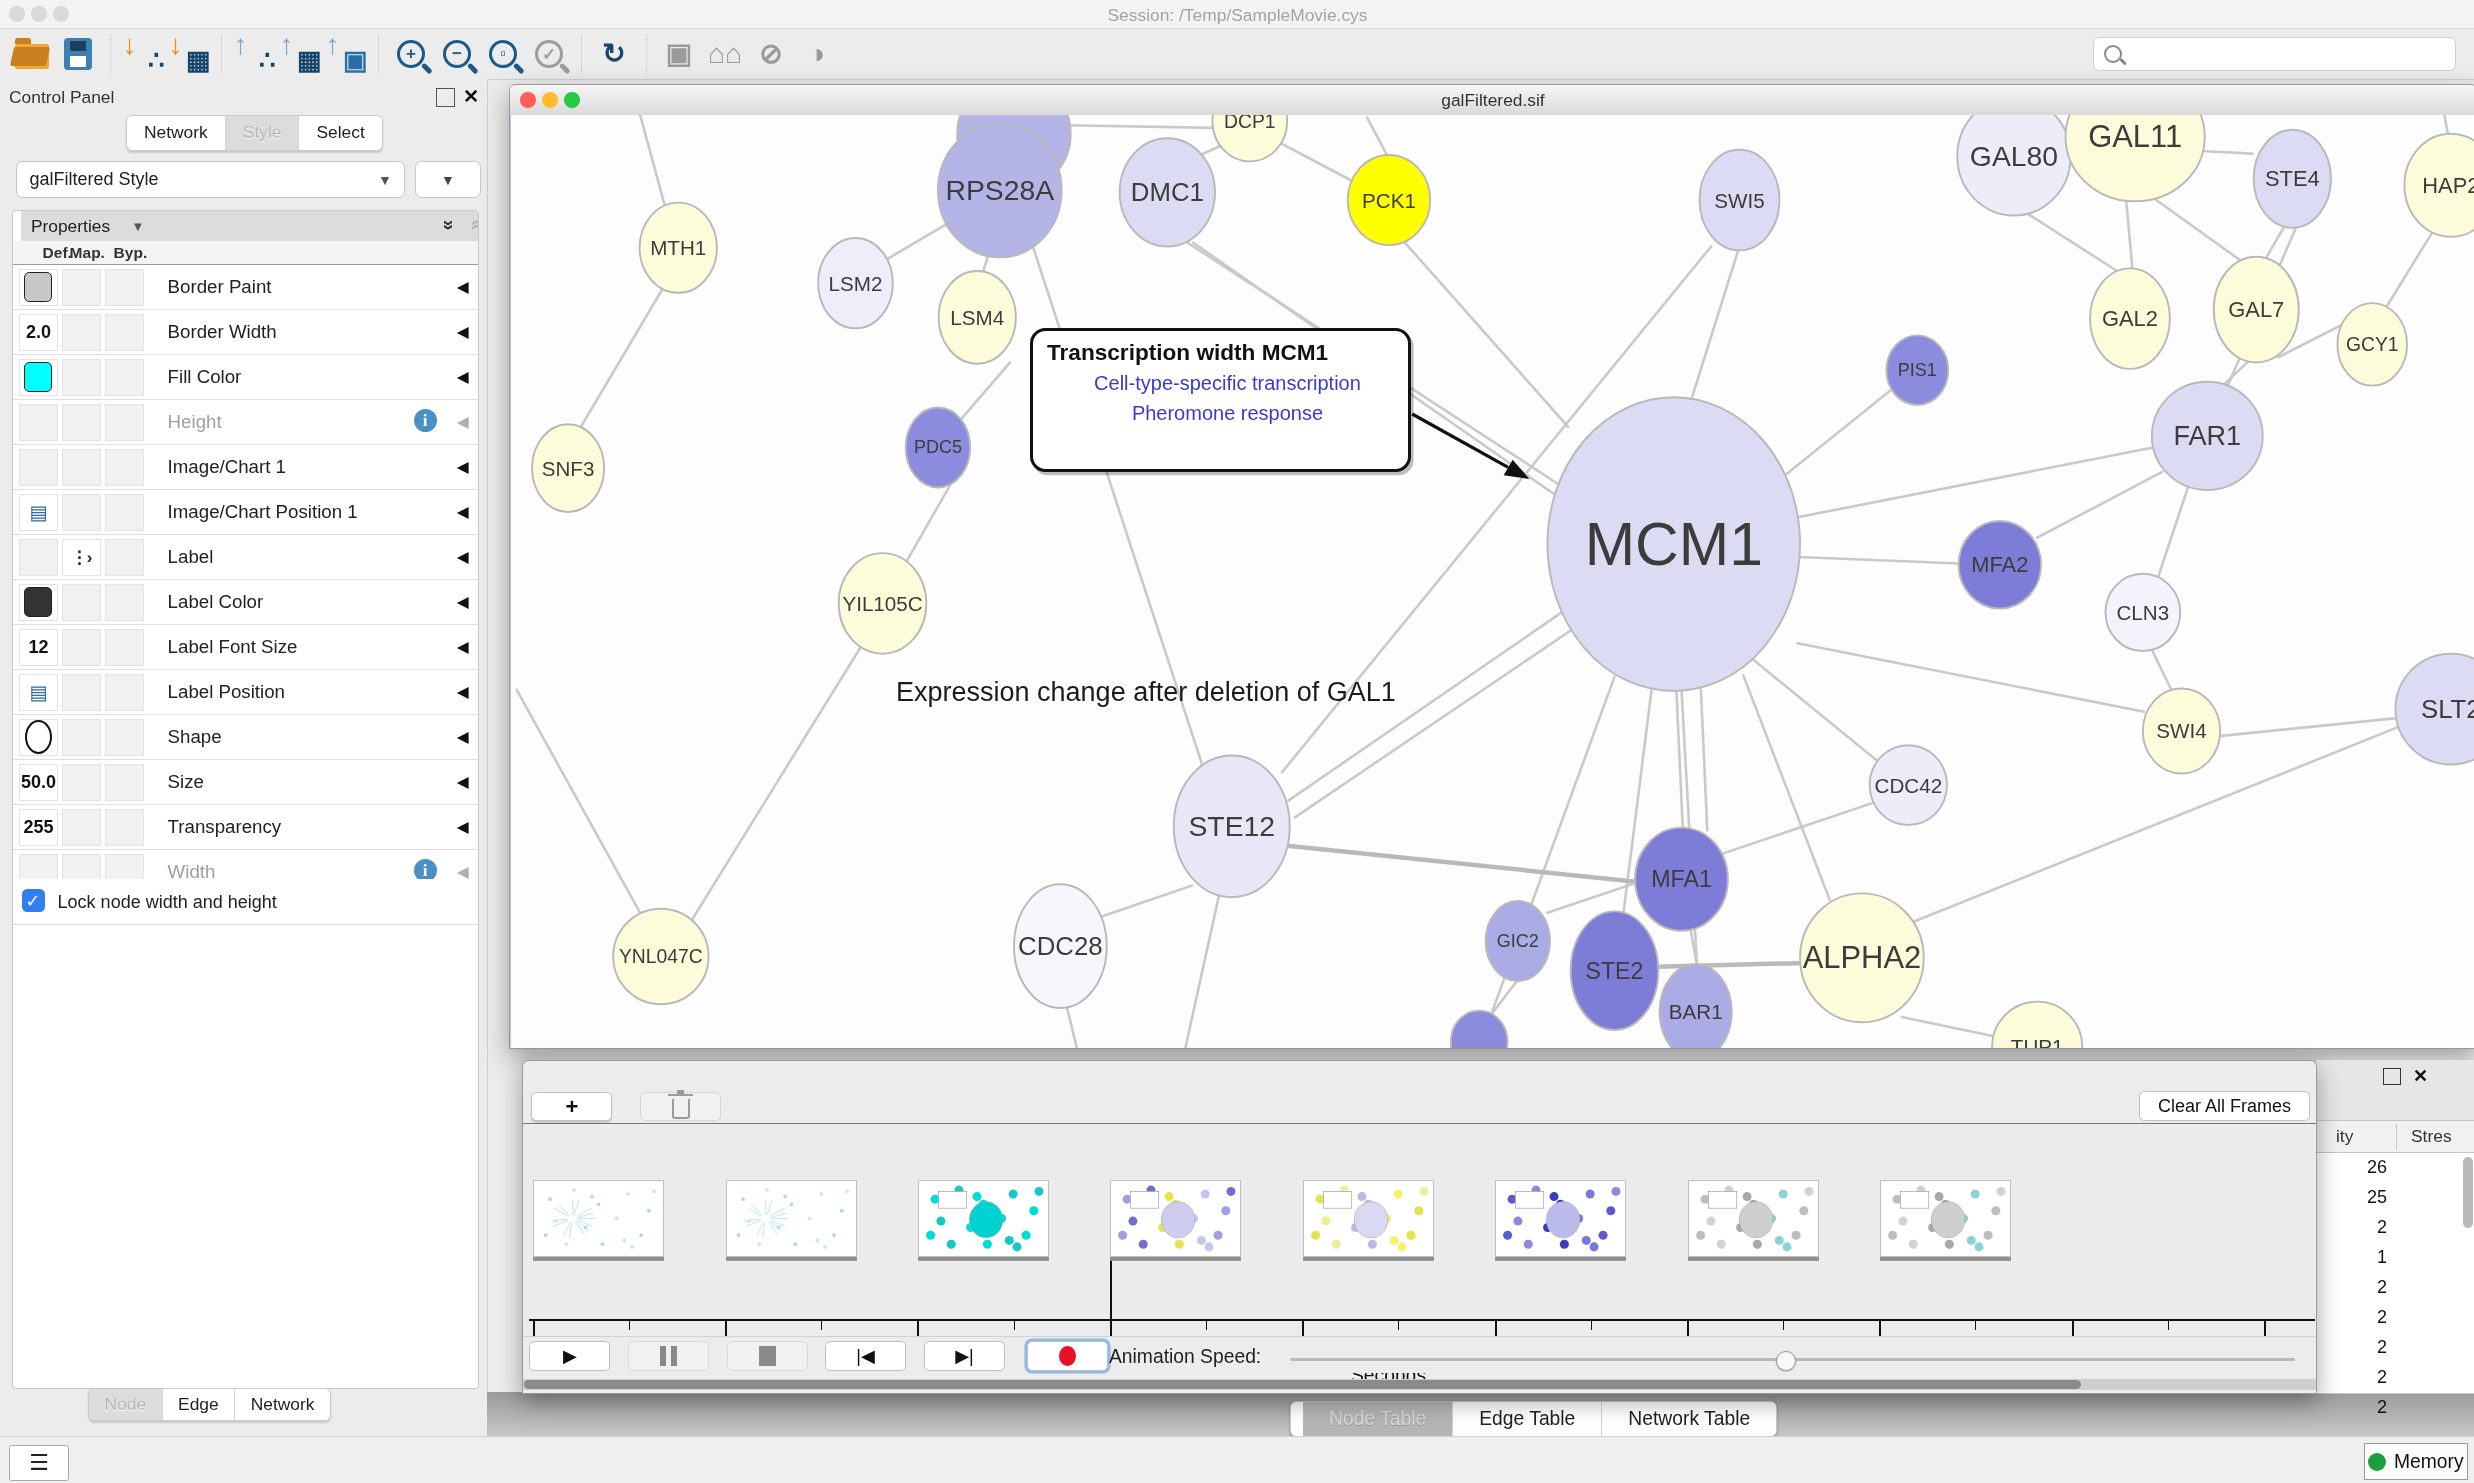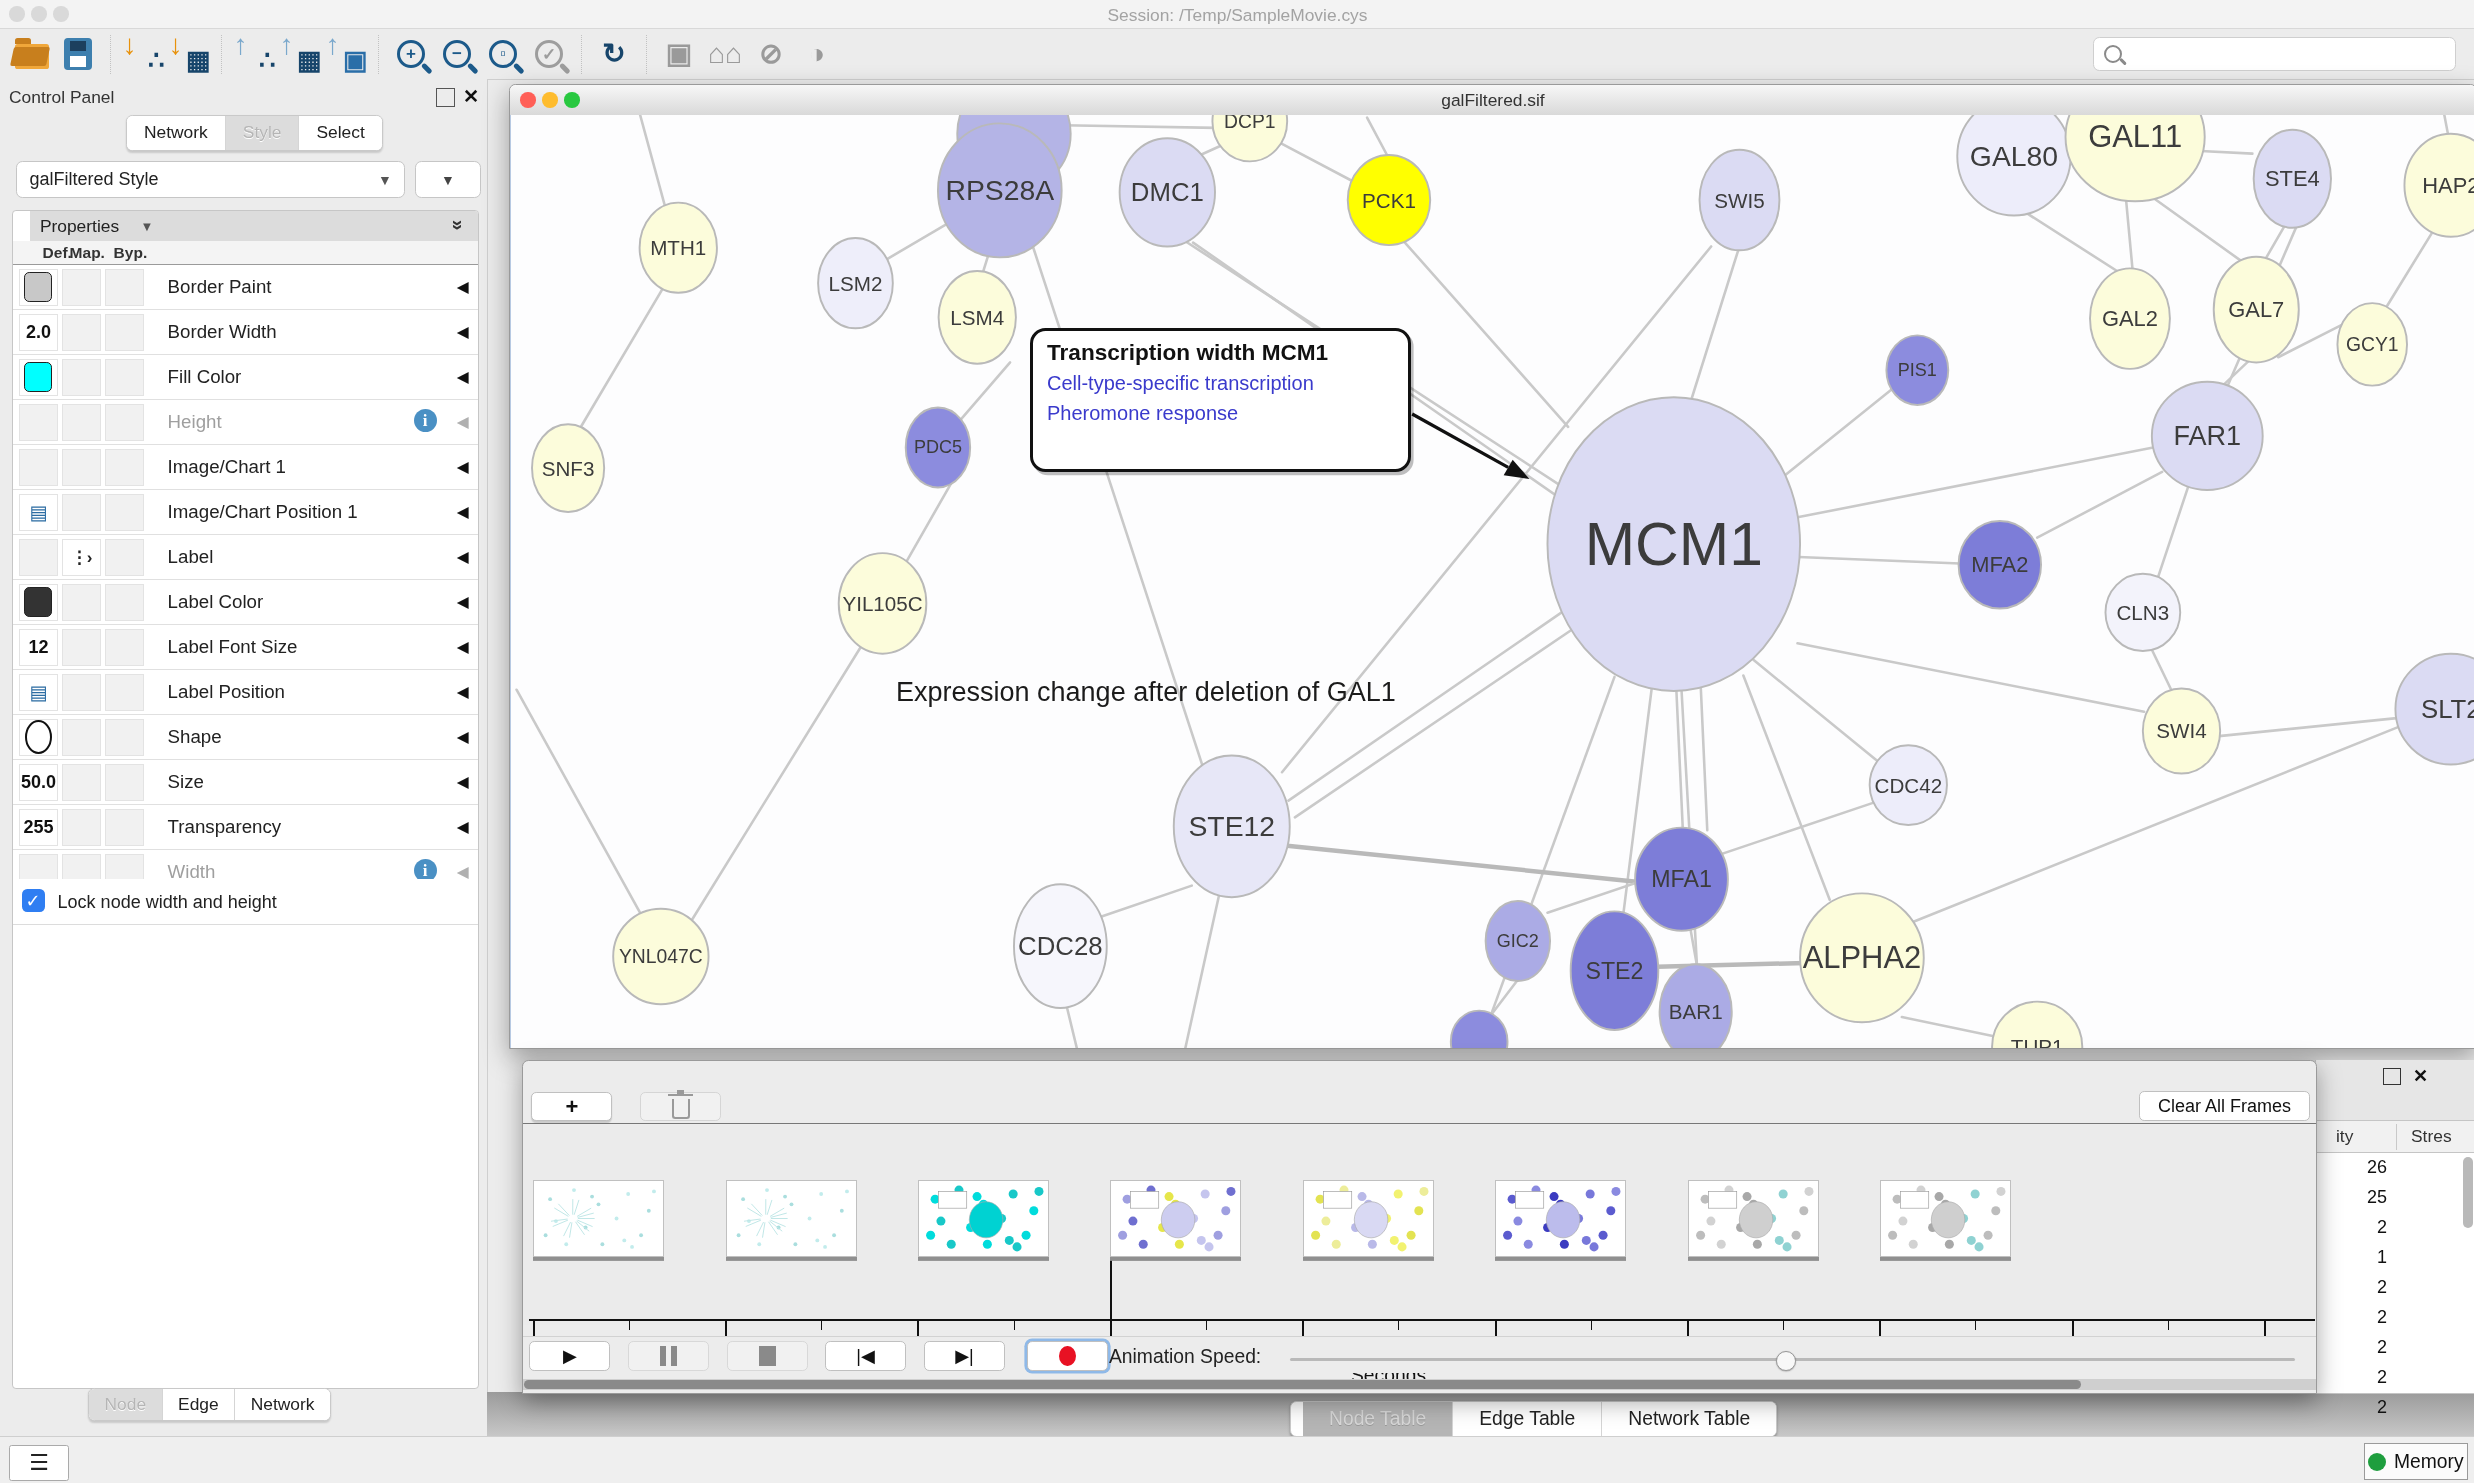--- a/index.html
+++ b/index.html
@@ -48,21 +48,21 @@
   .seg .s{padding:6.4px 17px;font-size:17.4px;border-right:0.6px solid #d5d5d5;background:#fff;color:#222;white-space:nowrap;}
   .seg .s:last-child{border-right:none;}
   .seg .s.off{background:#dcdcdc;color:#b5b5b5;text-shadow:0 0.6px 0 #fff;}
   #cp-tabs{left:126px;top:36px;}
   #style-combo{left:15.5px;top:82px;width:387px;height:35px;background:#fff;border:1.3px solid #c6c6c6;border-radius:6.4px;display:flex;align-items:center;}
   #style-combo .val{font-size:18px;margin-left:13px;flex:1;}
   #style-combo .car{font-size:14px;color:#555;margin-right:11.6px;}
   #style-menu-btn{left:415px;top:82px;width:64px;height:35px;background:#fff;border:1.3px solid #c6c6c6;border-radius:6.4px;display:flex;align-items:center;justify-content:center;font-size:14px;color:#444;}
 
   #props{left:11.6px;top:131px;width:465px;height:1177px;background:#fff;border:0.6px solid #c6c6c6;border-radius:3.9px;overflow:hidden;}
-  #props-header{left:17px;top:0;width:470px;height:30px;background:#dcdcdc;border-bottom:0.6px solid #c6c6c6;}
+  #props-header{left:8px;top:0;width:470px;height:30px;background:#dcdcdc;border-bottom:0.6px solid #c6c6c6;}
   #props-header .ttl{position:absolute;left:10.3px;top:5.2px;font-size:17.4px;color:#222;}
   #props-header .car{position:absolute;left:111px;top:7.7px;font-size:13px;color:#555;}
   .dblchev{position:absolute;top:2.6px;font-size:19.3px;font-weight:bold;transform:rotate(90deg);}
   #chev-down{right:36px;color:#333;}
   #chev-up{right:10.3px;color:#b5b5b5;transform:rotate(-90deg);}
   #props-cols{left:0;top:30px;width:465px;height:23px;background:#f4f4f4;border-bottom:1.3px solid #9a9a9a;}
   #props-cols span{position:absolute;top:2.6px;font-size:15.5px;font-weight:bold;color:#333;}
   #col-def{left:30px;} #col-map{left:57px;} #col-byp{left:101px;}
   #props-rows{left:0;top:54px;width:465px;}
   .prow{position:relative;width:465px;height:44px;border-bottom:0.6px solid #e0e0e0;background:#fff;}
@@ -91,21 +91,21 @@
                   box-shadow:0 9px 26px rgba(0,0,0,.35);}
   #nw-titlebar{left:0;top:0;width:1966px;height:30px;border-radius:6.4px 6.4px 0 0;
                background:linear-gradient(#f7f7f7,#d9d9d9);border-bottom:0.6px solid #b5b5b5;}
   #nw-titlebar .tl{top:7px;}
   #nw-title{left:0;top:5.2px;width:1966px;text-align:center;font-size:17.4px;color:#333;}
   #nw-canvas{left:0;top:30px;width:1966px;height:933px;background:#fdfdfe;border-left:1.3px solid #b7c9e2;overflow:hidden;}
   #net-svg{position:absolute;left:0;top:0;}
   #annotation-box{left:519px;top:213px;width:361px;height:129px;background:#fff;border:3.2px solid #111;border-radius:15.5px;
                   box-shadow:2.6px 3.2px 0 rgba(0,0,0,.25);padding:9px 0 0 14px;}
   #annotation-box .t{font-size:22.6px;font-weight:bold;color:#111;}
-  #annotation-box .l{font-size:20px;color:#3a3acc;margin-top:6.4px;}
+  #annotation-box .l{font-size:20px;color:#3a3acc;margin-top:6.4px;text-align:center;}
   #net-caption{left:385px;top:562px;font-size:27px;color:#1b1b1b;}
 
   
   #bottom-bar{left:487px;top:1392px;width:1988px;height:44px;background:linear-gradient(#9b9b9b,#c7c7c7);}
   #table-tabs{left:803px;top:9px;box-shadow:0 1.3px 2.6px rgba(0,0,0,.3);padding-left:12px;}
   #table-tabs .s{padding:5.8px 26px;font-size:19.3px;}
   #table-tabs .s.off{background:#b5b5b5;color:#d8d8d8;text-shadow:0 0.6px 0.6px #999;}
 
   
   #table-panel{left:2315px;top:1060px;width:160px;height:332px;background:#e6e6e6;border-left:0.6px solid #bbb;}

